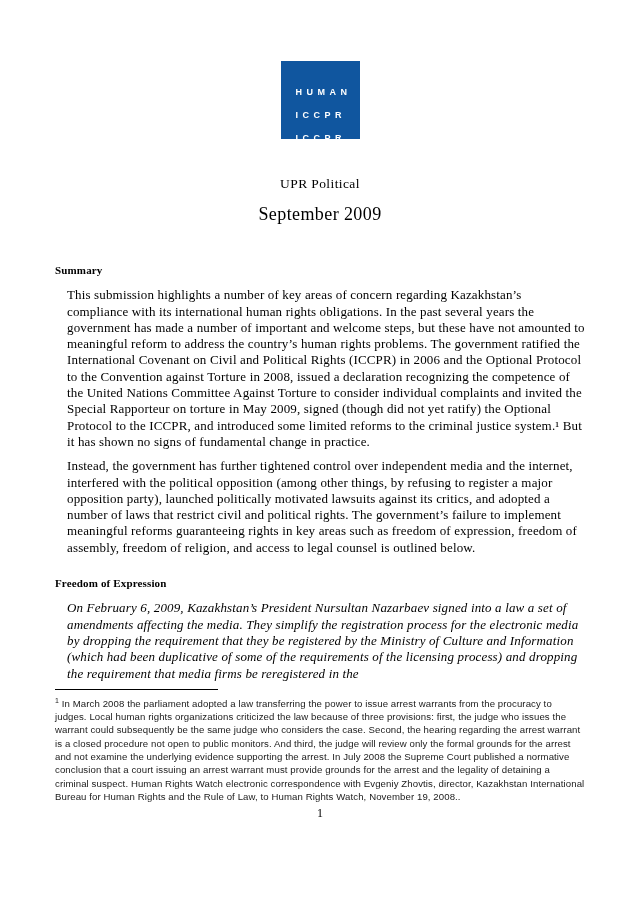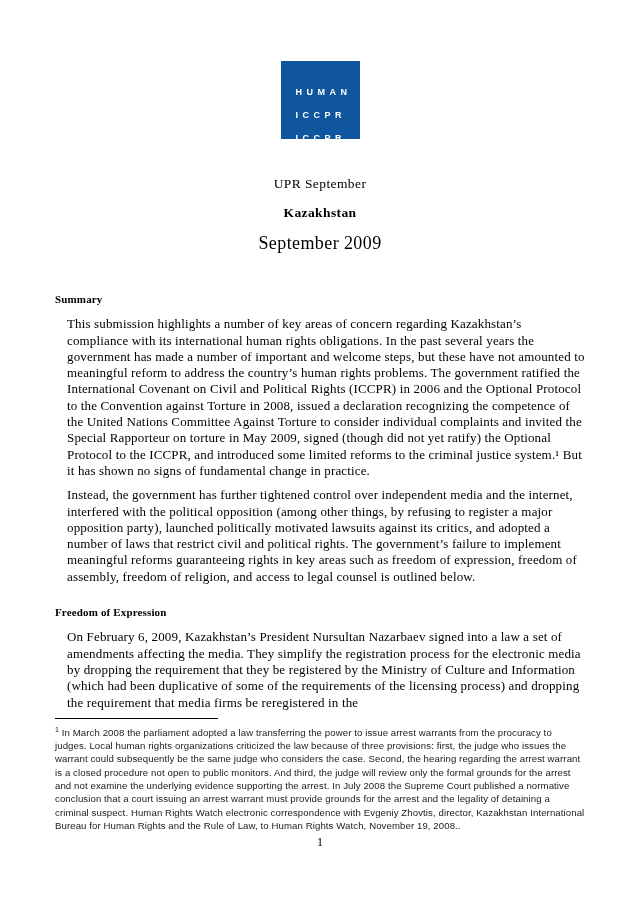--- a/index.html
+++ b/index.html
@@ -65,20 +65,21 @@
     margin: 0 0 9px 0;
   }
   .section-heading.spaced {
     margin-top: 19px;
   }
   .para {
     margin: 0 0 8px 12px;
   }
   .para.last {
     margin-bottom: 0;
+    font-style: italic;
   }
   .footnote-sep {
     margin: 7px 0 0 55px;
     width: 163px;
     border-top: 1.6px solid #000000;
   }
   .footnote {
     margin: 7px 55px 0 55px;
     width: 530px;
     font-family: "Liberation Sans", sans-serif;
@@ -102,22 +103,21 @@
 
 <div class="page">
 
   <div class="logo" style="background: rgb(16, 86, 159);">
     <div class="logo-line">HUMAN</div>
     <div class="logo-line">ICCPR</div>
     <div class="logo-line">ICCPR</div>
   </div>
 
   <div class="title-block">
-    <div class="doc-title">UPR September</div>
-    <div class="doc-subtitle">Kazakhstan</div>
+    <div class="doc-title">UPR Political</div>
     <div class="doc-date">September 2009</div>
   </div>
 
   <div class="body-text">
     <div class="section-heading">Summary</div>
     <p class="para">This submission highlights a number of key areas of concern regarding Kazakhstan’s compliance with its international human rights obligations. In the past several years the government has made a number of important and welcome steps, but these have not amounted to meaningful reform to address the country’s human rights problems. The government ratified the International Covenant on Civil and Political Rights (ICCPR) in 2006 and the Optional Protocol to the Convention against Torture in 2008, issued a declaration recognizing the competence of the United Nations Committee Against Torture to consider individual complaints and invited the Special Rapporteur on torture in May 2009, signed (though did not yet ratify) the Optional Protocol to the ICCPR, and introduced some limited reforms to the criminal justice system.¹ But it has shown no signs of fundamental change in practice.</p>
     <p class="para">Instead, the government has further tightened control over independent media and the internet, interfered with the political opposition (among other things, by refusing to register a major opposition party), launched politically motivated lawsuits against its critics, and adopted a number of laws that restrict civil and political rights. The government’s failure to implement meaningful reforms guaranteeing rights in key areas such as freedom of expression, freedom of assembly, freedom of religion, and access to legal counsel is outlined below.</p>
     <div class="section-heading spaced">Freedom of Expression</div>
     <p class="para last">On February 6, 2009, Kazakhstan’s President Nursultan Nazarbaev signed into a law a set of amendments affecting the media. They simplify the registration process for the electronic media by dropping the requirement that they be registered by the Ministry of Culture and Information (which had been duplicative of some of the requirements of the licensing process) and dropping the requirement that media firms be reregistered in the</p>
   </div>

